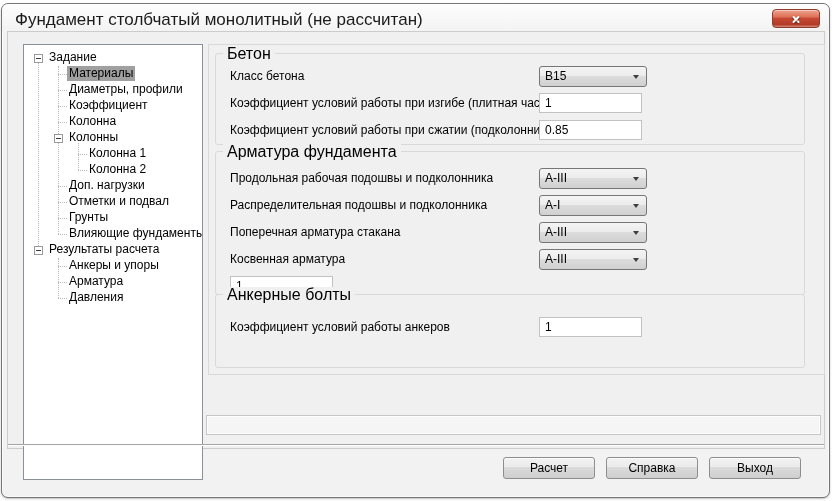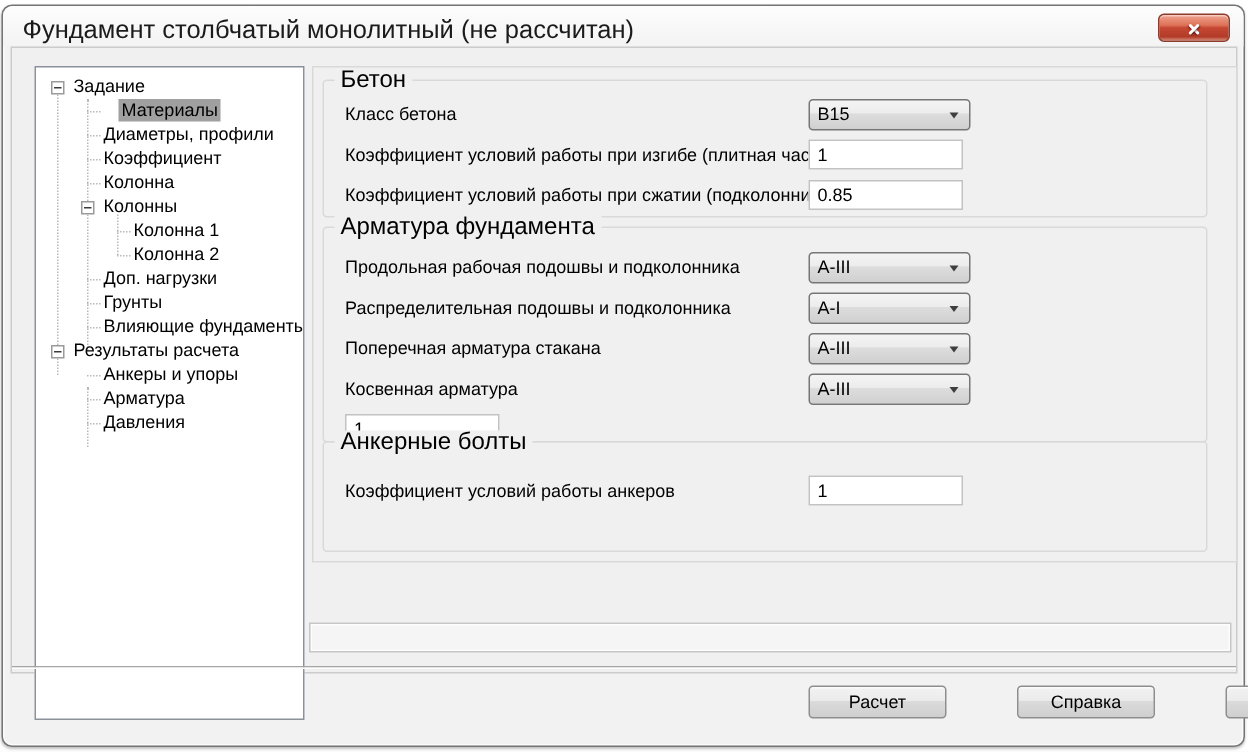--- a/index.html
+++ b/index.html
@@ -32,21 +32,21 @@
 
   
   .tree-panel { position:absolute; left:15px; top:12px; width:180px; height:436px;
                 background:#ffffff; border:1px solid #8a9199; overflow:hidden; }
   .tree { position:relative; padding-top:5px; font-size:12px; color:#000; }
   .tree-row { position:relative; height:16px; line-height:16px; white-space:nowrap; }
   .tree-label { position:absolute; top:0; height:15px; line-height:15px; padding:0 2px; }
   .tree-row.lvl0 .tree-label { left:23px; }
   .tree-row.lvl1 .tree-label { left:43px; }
   .tree-row.lvl2 .tree-label { left:63px; }
-  .tree-label.selected { background:#a0a0a0; color:#000;margin-left:12px; }
+  .tree-label.selected { background:#a0a0a0; color:#000; }
   .expander { position:absolute; top:4px; width:9px; height:9px; background:#fff;
               border:1px solid #9a9a9a; }
   .expander::after { content:""; position:absolute; left:1px; top:3px; width:5px; height:1px; background:#3c3c3c; }
   .tree-row.lvl0 .expander { left:10px; }
   .tree-row.lvl1 .expander { left:30px; }
   .stub { position:absolute; top:8px; width:9px; border-top:1px dotted #b9b9b9; }
   .tree-row.lvl1 .stub { left:34px; }
   .tree-row.lvl2 .stub { left:54px; }
   .vline { position:absolute; width:0; border-left:1px dotted #b9b9b9; }
   .vline.c1 { left:14px; top:18px;  height:187px; }  
@@ -79,21 +79,21 @@
   
   .status-strip { position:absolute; left:198px; top:383px; width:615px; height:20px;
                   background:#f5f5f5; border:1px solid #c6c6c6;
                   box-shadow: inset 0 0 0 1px #fdfdfd; }
   .separator { position:absolute; left:0; top:412px; width:100%; height:2px;
                border-top:1px solid #a5a5a5; border-bottom:1px solid #fdfdfd; }
   .buttons { position:absolute; top:425px; left:495px; display:flex; gap:11px; }
   .btn { width:92px; height:22px; border:1px solid #8e8e8e; border-radius:3px;
          background:linear-gradient(to bottom,#f2f2f2 0%,#ebebeb 45%,#dbdbdb 46%,#cfcfcf 100%);
          font-family:"Liberation Sans","DejaVu Sans",sans-serif; font-size:12px; color:#000;
-         text-align:center; line-height:20px; box-shadow: inset 0 1px 0 #fbfbfb; margin-left: 36px; }
+         text-align:center; line-height:20px; box-shadow: inset 0 1px 0 #fbfbfb; }
 </style>
 </head>
 <body>
 
 <div class="dialog">
   <div class="titlebar">
     <span class="title">Фундамент столбчатый монолитный (не рассчитан)</span>
     <div class="close-btn">
       <span class="close-x"></span>
     </div>
@@ -138,20 +138,24 @@
           <div class="tree-row lvl2">
             <span class="stub"></span>
             <span class="tree-label">Колонна 2</span>
           </div>
           <div class="tree-row lvl1">
             <span class="stub"></span>
             <span class="tree-label">Доп. нагрузки</span>
           </div>
           <div class="tree-row lvl1">
             <span class="stub"></span>
+            <span class="tree-label">Отметки и подвал</span>
+          </div>
+          <div class="tree-row lvl1">
+            <span class="stub"></span>
             <span class="tree-label">Грунты</span>
           </div>
           <div class="tree-row lvl1">
             <span class="stub"></span>
             <span class="tree-label">Влияющие фундаменты</span>
           </div>
           <div class="tree-row lvl0">
             <span class="expander"></span>
             <span class="tree-label">Результаты расчета</span>
           </div>

